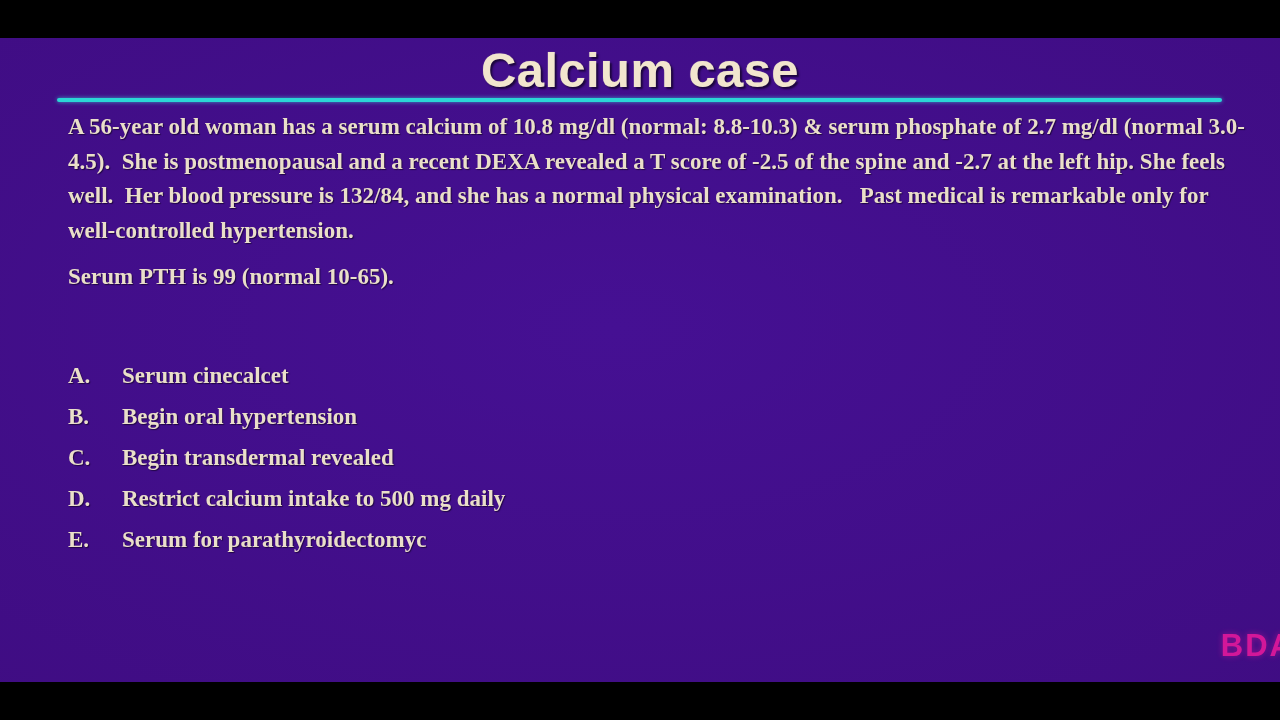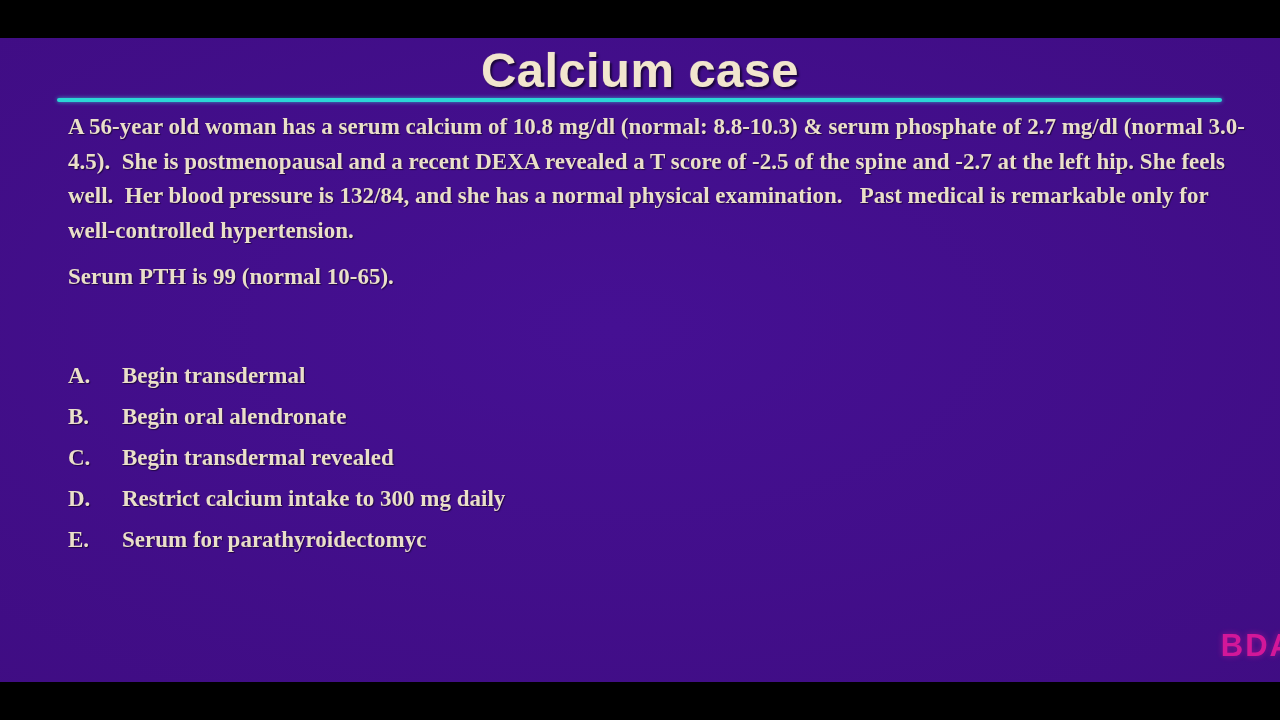--- a/index.html
+++ b/index.html
@@ -153,33 +153,33 @@
       <p class="para vignette">A 56-year old woman has a serum calcium of 10.8 mg/dl (normal: 8.8-10.3) &amp; serum phosphate of 2.7 mg/dl (normal 3.0-4.5).  She is postmenopausal and a recent DEXA revealed a T score of -2.5 of the spine and -2.7 at the left hip. She feels well.  Her blood pressure is 132/84, and she has a normal physical examination.   Past medical is remarkable only for well-controlled hypertension.</p>
 
       <p class="para pth">Serum PTH is 99 (normal 10-65).</p>
 
       <div id="spacer-gap"></div>
 
 
       <ul id="options-list">
         <li class="option-row">
           <span class="option-letter">A.</span>
-          <span class="option-text">Begin transdermal</span>
+          <span class="option-text">Serum cinecalcet</span>
         </li>
         <li class="option-row">
           <span class="option-letter">B.</span>
-          <span class="option-text">Begin oral alendronate</span>
+          <span class="option-text">Begin oral hypertension</span>
         </li>
         <li class="option-row">
           <span class="option-letter">C.</span>
           <span class="option-text">Begin transdermal revealed</span>
         </li>
         <li class="option-row">
           <span class="option-letter">D.</span>
-          <span class="option-text">Restrict calcium intake to 300 mg daily</span>
+          <span class="option-text">Restrict calcium intake to 500 mg daily</span>
         </li>
         <li class="option-row">
           <span class="option-letter">E.</span>
           <span class="option-text">Serum for parathyroidectomyc</span>
         </li>
       </ul>
 
     </div>
 
     <div id="watermark">BDA</div>

